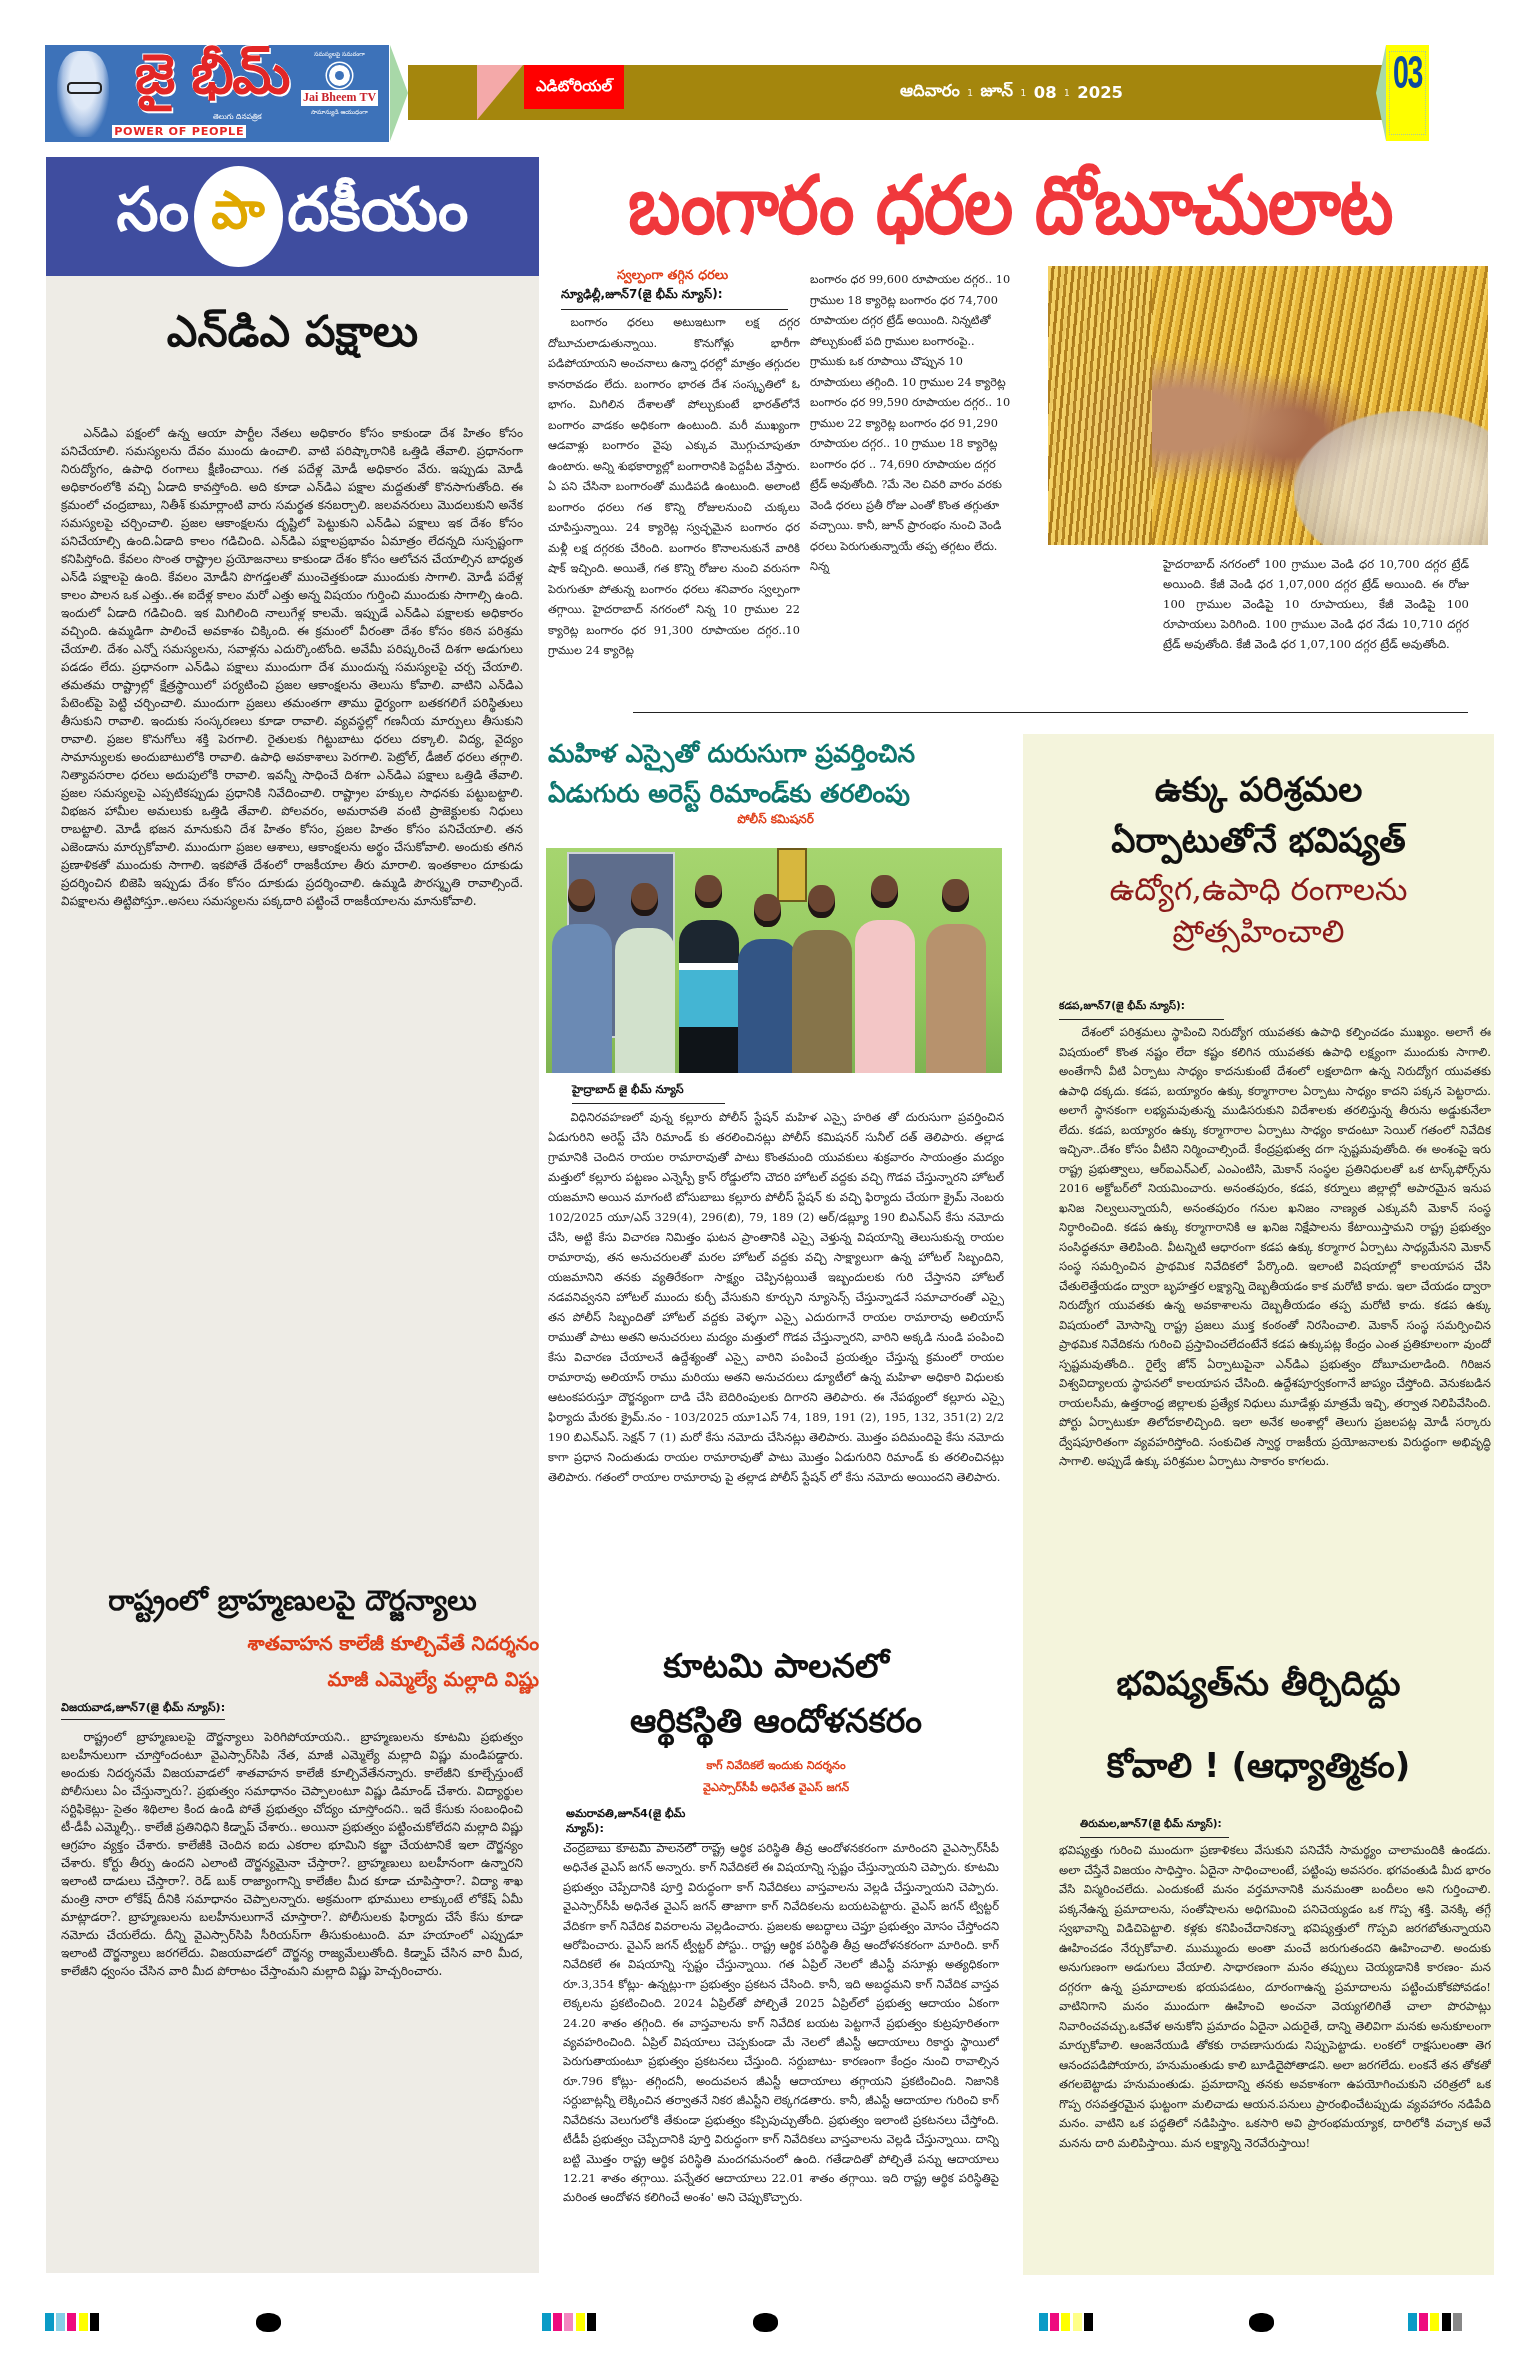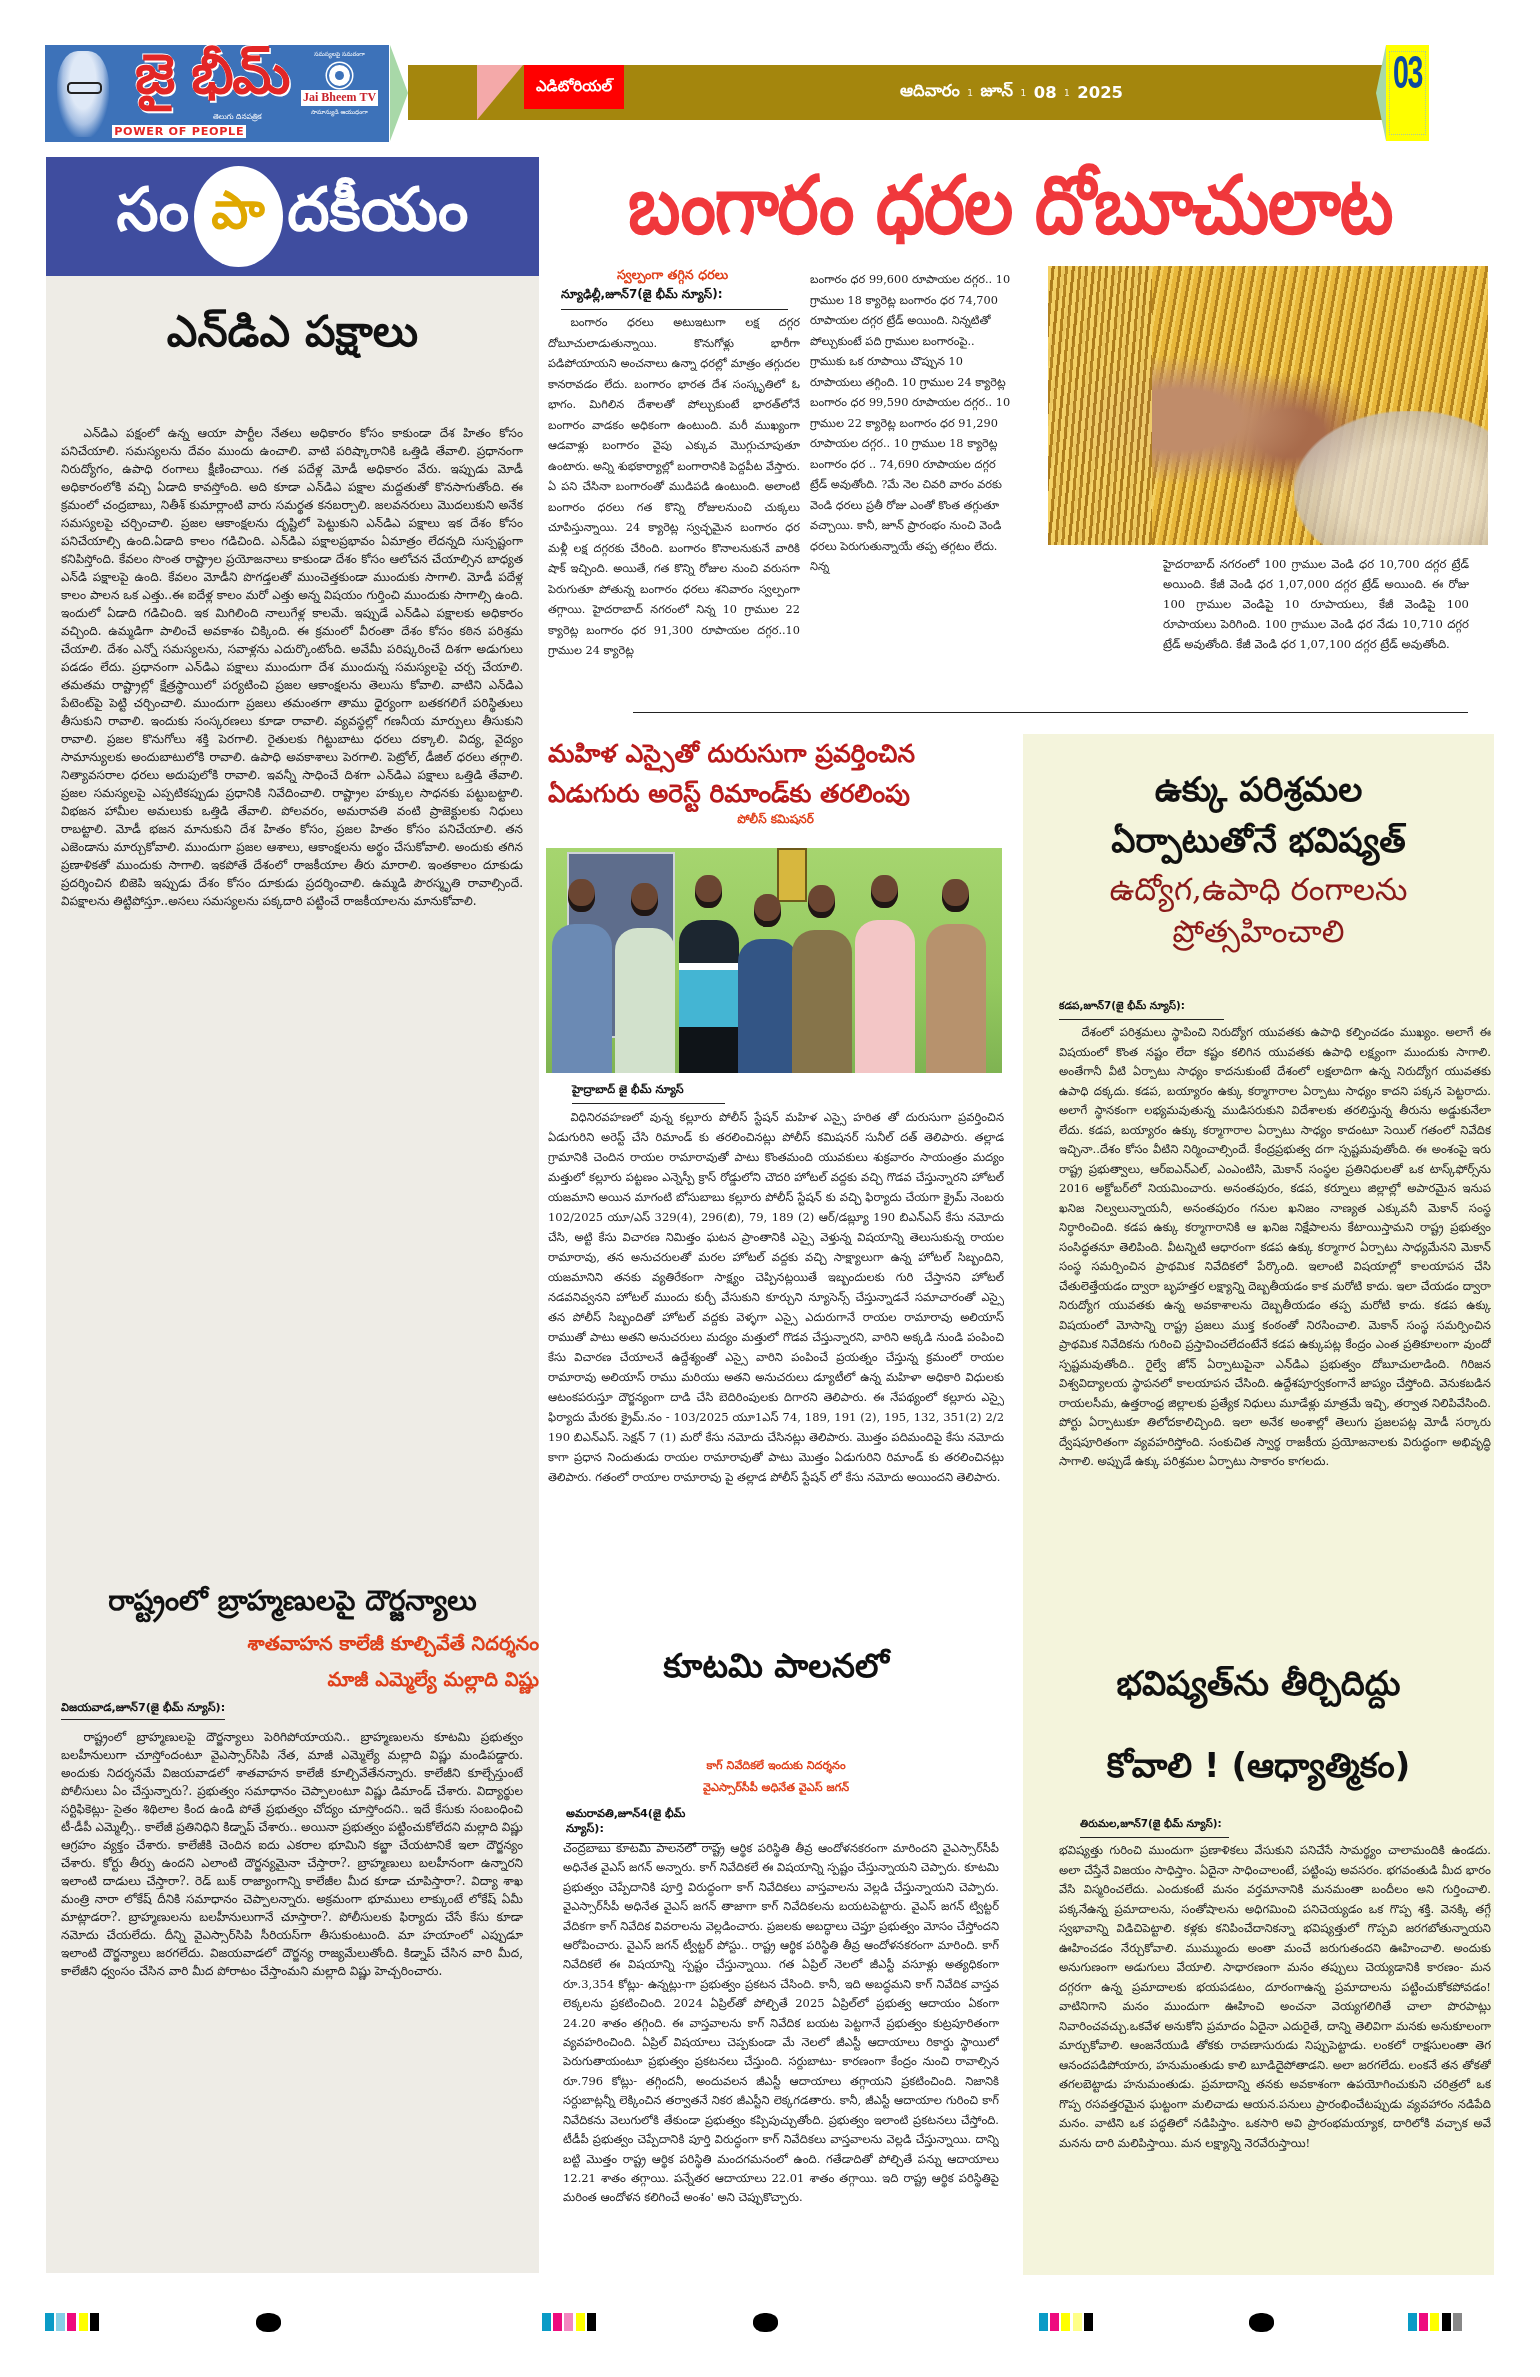--- a/index.html
+++ b/index.html
@@ -60,21 +60,21 @@
         radial-gradient(ellipse at 55% 60%, #a86b4b 0 10%, transparent 26%),
         repeating-linear-gradient(100deg, #e8b73a 0 4.5px, #b4821d 4.5px 7.5px, #f3cf5f 7.5px 10.4px),
         #d8a640; }
   .gold-img::before { content: ""; position: absolute; left: 0; top: 0; width: 104px; height: 279px; background: repeating-linear-gradient(95deg, #f5d46b 0 3.7px, #a9781a 3.7px 6.7px); opacity: .85; }
   .gold-img::after { content: ""; position: absolute; right: 0; bottom: 0; width: 194px; height: 134px; background: radial-gradient(ellipse at 60% 60%, #e8e2da 0 40%, #c9bfb4 70%, transparent 72%); opacity: .8; }
   .gold-col3 { position: absolute; left: 1163px; top: 554px; width: 306px; height: 149px; overflow: hidden; font-size: 11.6px; line-height: 20px; }
   .gold-col3 p { text-indent: 0; }
   .rule-gold { position: absolute; left: 633px; top: 712px; width: 835px; border-top: 1.5px solid #222; }
 
   
-  .pol-head { position: absolute; left: 548px; top: 734px; width: 455px; font-size: 25px; font-weight: bold; line-height: 40px; color: #b91c1c; }
+  .pol-head { position: absolute; left: 548px; top: 734px; width: 455px; font-size: 25px; font-weight: bold; line-height: 40px; color: #0f766e; }
   .pol-kicker { position: absolute; left: 548px; top: 812px; width: 455px; text-align: center; font-size: 12px; font-weight: bold; color: #e0401a; }
   .pol-photo { position: absolute; left: 546px; top: 848px; width: 456px; height: 225px; overflow: hidden;
       background: linear-gradient(180deg, #a6d56f 0%, #94c95f 60%, #7fb352 100%); }
   .pol-photo .cabinet { position: absolute; left: 21px; top: 3.7px; width: 108px; height: 186px; background: #5e6d8c; border: 2.2px solid #cfd3d8; }
   .pol-photo .frame { position: absolute; left: 231px; top: 0; width: 30px; height: 54px; background: #d7b73e; border: 2.2px solid #6d5a1a; }
   .pol-photo .person { position: absolute; bottom: 0; width: 60px; border-radius: 22.4px 22.4px 0 0; }
   .pol-photo .person::before { content: ""; position: absolute; left: 16.4px; top: -45px; width: 27px; height: 33px; border-radius: 45%; background: #6b4632; box-shadow: 0 -6px 0 0 #1e1614 inset; }
   .pol-photo .p1 { left: 6px;   height: 149px; background: #6b8ab4; }
   .pol-photo .p2 { left: 69px;  height: 145px; background: #d2e1cc; }
   .pol-photo .p3 { left: 133px; height: 153px; background: linear-gradient(180deg, #1c2630 0 28%, #fff 28% 33%, #44b5d3 33% 70%, #0f1418 70%); }
@@ -194,20 +194,21 @@
   <div class="person p6"></div>
   <div class="person p7"></div>
 </div>
 <div class="pol-byline">హైద్రాబాద్ జై భీమ్ న్యూస్</div>
 <div class="pol-body body-text">
     <p>విధినిరవహణలో వున్న కల్లూరు పోలీస్ స్టేషన్ మహిళ ఎస్సై హరిత తో దురుసుగా ప్రవర్తించిన ఏడుగురిని అరెస్ట్ చేసి రిమాండ్ కు తరలించినట్లు పోలీస్ కమిషనర్ సునీల్ దత్ తెలిపారు. తల్లాడ గ్రామానికి చెందిన రాయల రామారావుతో పాటు కొంతమంది యువకులు శుక్రవారం సాయంత్రం మద్యం మత్తులో కల్లూరు పట్టణం ఎన్నెస్పీ క్రాస్ రోడ్డులోని చౌదరి హోటల్ వద్దకు వచ్చి గొడవ చేస్తున్నారని హోటల్ యజమాని అయిన మాగంటి బోసుబాబు కల్లూరు పోలీస్ స్టేషన్ కు వచ్చి ఫిర్యాదు చేయగా క్రైమ్ నెంబరు 102/2025 యూ/ఎస్ 329(4), 296(బి), 79, 189 (2) ఆర్/డబ్ల్యూ 190 బిఎన్ఎస్ కేసు నమోదు చేసి, అట్టి కేసు విచారణ నిమిత్తం ఘటన ప్రాంతానికి ఎస్సై వెళ్తున్న విషయాన్ని తెలుసుకున్న రాయల రామారావు, తన అనుచరులతో మరల హోటల్ వద్దకు వచ్చి సాక్ష్యాలుగా ఉన్న హోటల్ సిబ్బందిని, యజమానిని తనకు వ్యతిరేకంగా సాక్ష్యం చెప్పినట్లయితే ఇబ్బందులకు గురి చేస్తానని హోటల్ నడవనివ్వనని హోటల్ ముందు కుర్చీ వేసుకుని కూర్చుని న్యూసెన్స్ చేస్తున్నాడనే సమాచారంతో ఎస్సై తన పోలీస్ సిబ్బందితో హోటల్ వద్దకు వెళ్ళగా ఎస్సై ఎదురుగానే రాయల రామారావు అలియాస్ రాముతో పాటు అతని అనుచరులు మద్యం మత్తులో గొడవ చేస్తున్నారని, వారిని అక్కడి నుండి పంపించి కేసు విచారణ చేయాలనే ఉద్దేశ్యంతో ఎస్సై వారిని పంపించే ప్రయత్నం చేస్తున్న క్రమంలో రాయల రామారావు అలియాస్ రాము మరియు అతని అనుచరులు డ్యూటీలో ఉన్న మహిళా అధికారి విధులకు ఆటంకపరుస్తూ దౌర్జన్యంగా దాడి చేసి బెదిరింపులకు దిగారని తెలిపారు. ఈ నేపథ్యంలో కల్లూరు ఎస్సై ఫిర్యాదు మేరకు క్రైమ్.నం - 103/2025 యూ1ఎస్ 74, 189, 191 (2), 195, 132, 351(2) 2/2 190 బిఎన్ఎస్. సెక్షన్ 7 (1) మరో కేసు నమోదు చేసినట్లు తెలిపారు. మొత్తం పదిమందిపై కేసు నమోదు కాగా ప్రధాన నిందుతుడు రాయల రామారావుతో పాటు మొత్తం ఏడుగురిని రిమాండ్ కు తరలించినట్లు తెలిపారు. గతంలో రాయాల రామారావు పై తల్లాడ పోలీస్ స్టేషన్ లో కేసు నమోదు అయిందని తెలిపారు.</p>
   </div>
 
 <div class="eco-head">
   <div>కూటమి పాలనలో</div>
+  <div>ఆర్థికస్థితి ఆందోళనకరం</div>
 </div>
 <div class="eco-kicker k1">కాగ్ నివేదికలే ఇందుకు నిదర్శనం</div>
 <div class="eco-kicker k2">వైఎస్సార్‌సీపీ అధినేత వైఎస్ జగన్</div>
 <div class="eco-byline">అమరావతి,జూన్4(జై భీమ్ న్యూస్):</div>
 <div class="eco-body body-text">
     <p style="text-indent:0">చంద్రబాబు కూటమి పాలనలో రాష్ట్ర ఆర్థిక పరిస్థితి తీవ్ర ఆందోళనకరంగా మారిందని వైఎస్సార్‌సీపీ అధినేత వైఎస్ జగన్ అన్నారు. కాగ్ నివేదికలే ఈ విషయాన్ని స్పష్టం చేస్తున్నాయని చెప్పారు. కూటమి ప్రభుత్వం చెప్పేదానికి పూర్తి విరుద్ధంగా కాగ్ నివేదికలు వాస్తవాలను వెల్లడి చేస్తున్నాయని చెప్పారు. వైఎస్సార్‌సీపీ అధినేత వైఎస్ జగన్ తాజాగా కాగ్ నివేదికలను బయటపెట్టారు. వైఎస్ జగన్ ట్విట్టర్ వేదికగా కాగ్ నివేదిక వివరాలను వెల్లడించారు. ప్రజలకు అబద్ధాలు చెప్తూ ప్రభుత్వం మోసం చేస్తోందని ఆరోపించారు. వైఎస్ జగన్ ట్వీట్టర్ పోస్టు.. రాష్ట్ర ఆర్థిక పరిస్థితి తీవ్ర ఆందోళనకరంగా మారింది. కాగ్ నివేదికలే ఈ విషయాన్ని స్పష్టం చేస్తున్నాయి. గత ఏప్రిల్ నెలలో జీఎస్టీ వసూళ్లు అత్యధికంగా రూ.3,354 కోట్లు- ఉన్నట్లు-గా ప్రభుత్వం ప్రకటన చేసింది. కానీ, ఇది అబద్ధమని కాగ్ నివేదిక వాస్తవ లెక్కలను ప్రకటించింది. 2024 ఏప్రిల్‌తో పోల్చితే 2025 ఏప్రిల్‌లో ప్రభుత్వ ఆదాయం ఏకంగా 24.20 శాతం తగ్గింది. ఈ వాస్తవాలను కాగ్ నివేదిక బయట పెట్టగానే ప్రభుత్వం కుట్రపూరితంగా వ్యవహరించింది. ఏప్రిల్ విషయాలు చెప్పకుండా మే నెలలో జీఎస్టీ ఆదాయాలు రికార్డు స్థాయిలో పెరుగుతాయంటూ ప్రభుత్వం ప్రకటనలు చేస్తుంది. సర్దుబాటు- కారణంగా కేంద్రం నుంచి రావాల్సిన రూ.796 కోట్లు- తగ్గిందనీ, అందువలన జీఎస్టీ ఆదాయాలు తగ్గాయని ప్రకటించింది. నిజానికి సర్దుబాట్లన్నీ లెక్కించిన తర్వాతనే నికర జీఎస్టీని లెక్కగడతారు. కానీ, జీఎస్టీ ఆదాయాల గురించి కాగ్ నివేదికను వెలుగులోకి తేకుండా ప్రభుత్వం కప్పిపుచ్చుతోంది. ప్రభుత్వం ఇలాంటి ప్రకటనలు చేస్తోంది. టీడీపీ ప్రభుత్వం చెప్పేదానికి పూర్తి విరుద్ధంగా కాగ్ నివేదికలు వాస్తవాలను వెల్లడి చేస్తున్నాయి. దాన్ని బట్టి మొత్తం రాష్ట్ర ఆర్థిక పరిస్థితి మందగమనంలో ఉంది. గతేడాదితో పోల్చితే పన్ను ఆదాయాలు 12.21 శాతం తగ్గాయి. పన్నేతర ఆదాయాలు 22.01 శాతం తగ్గాయి. ఇది రాష్ట్ర ఆర్థిక పరిస్థితిపై మరింత ఆందోళన కలిగించే అంశం' అని చెప్పుకొచ్చారు.</p>
   </div>
 
 <div class="right-panel">
   <div class="steel-head">

